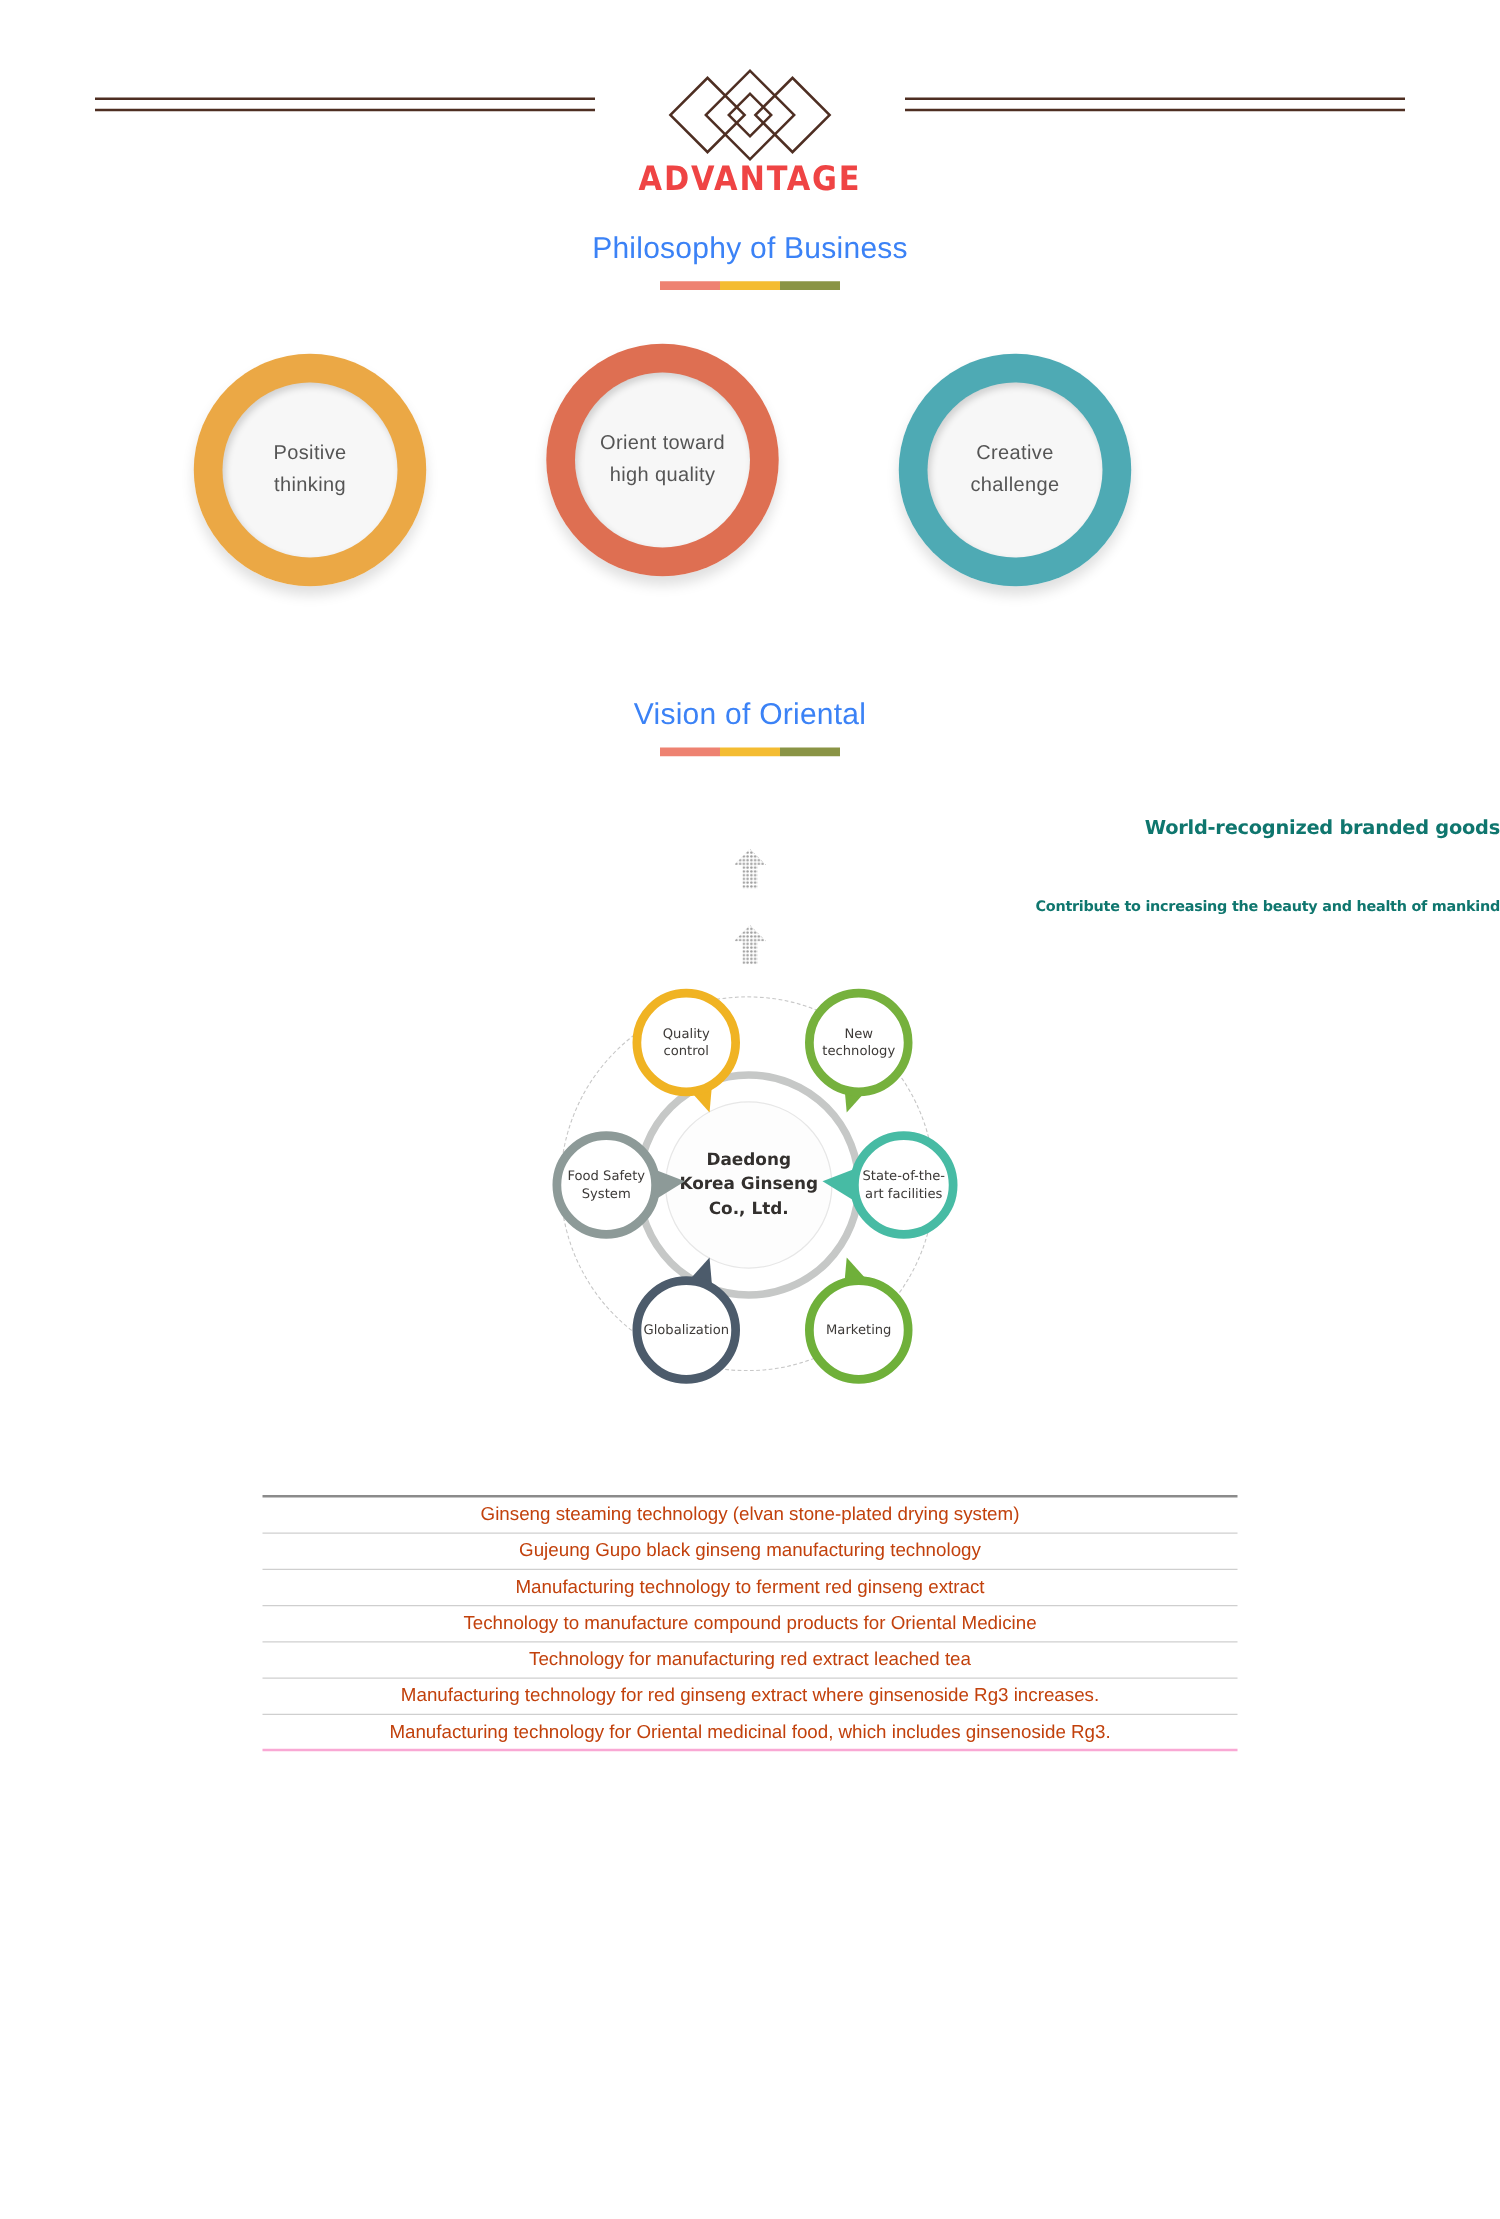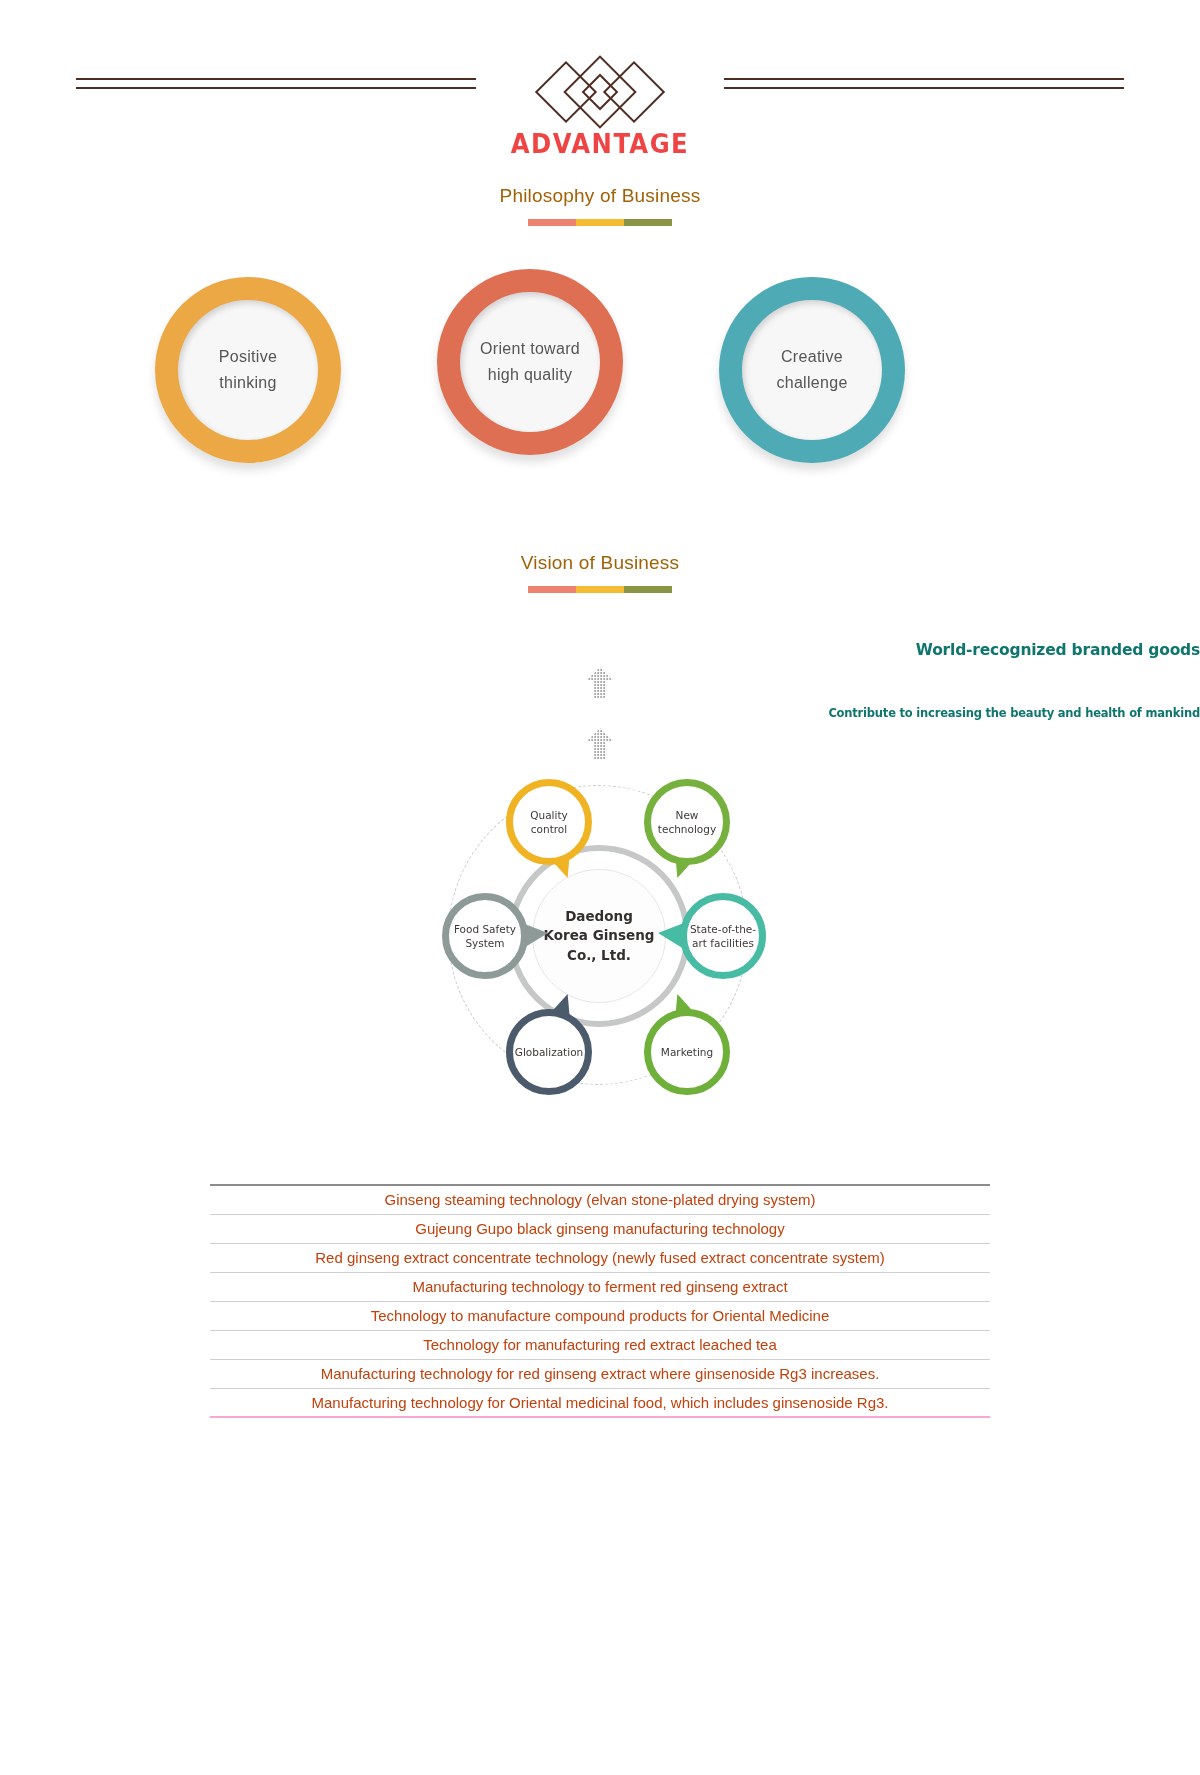--- a/index.html
+++ b/index.html
@@ -56,22 +56,22 @@
     font-size: 27px;
     letter-spacing: 1.5px;
     font-weight: bold;
     color: #ef4444;
     font-family: "DejaVu Sans Condensed", "Liberation Sans Narrow", "Liberation Sans", sans-serif;
   }
 
   
   .section-heading { text-align: center; }
   .section-heading .h-text {
-    font-size: 19px;
-    color: #a16207;
+    font-size: 24px;
+    color: #3b82f6;
     letter-spacing: 0.2px;
   }
   .tri-bar {
     margin: 12px auto 0;
     width: 144px; height: 7px;
     display: flex;
   }
   .tri-bar span { flex: 1 1 33.333%; display: block; }
   .tri-bar .s1 { background: #ee8271; }
   .tri-bar .s2 { background: #f4bc32; }
@@ -290,21 +290,21 @@
     <div class="ring teal"></div>
     <div class="ring-hole">
       <div class="ring-label">Creative
 challenge</div>
     </div>
   </div>
 </div>
 
 <div class="vision-wrap">
   <div class="section-heading">
-    <div class="h-text">Vision of Business</div>
+    <div class="h-text">Vision of Oriental</div>
     <div class="tri-bar">
       <span class="s1"></span>
       <span class="s2"></span>
       <span class="s3"></span>
     </div>
   </div>
 
   <div class="vision-line l1">World-recognized branded goods</div>
 
   <div class="up-arrow">
@@ -387,23 +387,20 @@
 
   <table class="tech-table">
     <tbody>
       <tr>
           <td>Ginseng steaming technology (elvan stone-plated drying system)</td>
         </tr>
       <tr>
           <td>Gujeung Gupo black ginseng manufacturing technology</td>
         </tr>
       <tr>
-          <td>Red ginseng extract concentrate technology (newly fused extract concentrate system)</td>
-        </tr>
-      <tr>
           <td>Manufacturing technology to ferment red ginseng extract</td>
         </tr>
       <tr>
           <td>Technology to manufacture compound products for Oriental Medicine</td>
         </tr>
       <tr>
           <td>Technology for manufacturing red extract leached tea</td>
         </tr>
       <tr>
           <td>Manufacturing technology for red ginseng extract where ginsenoside Rg3 increases.</td>

